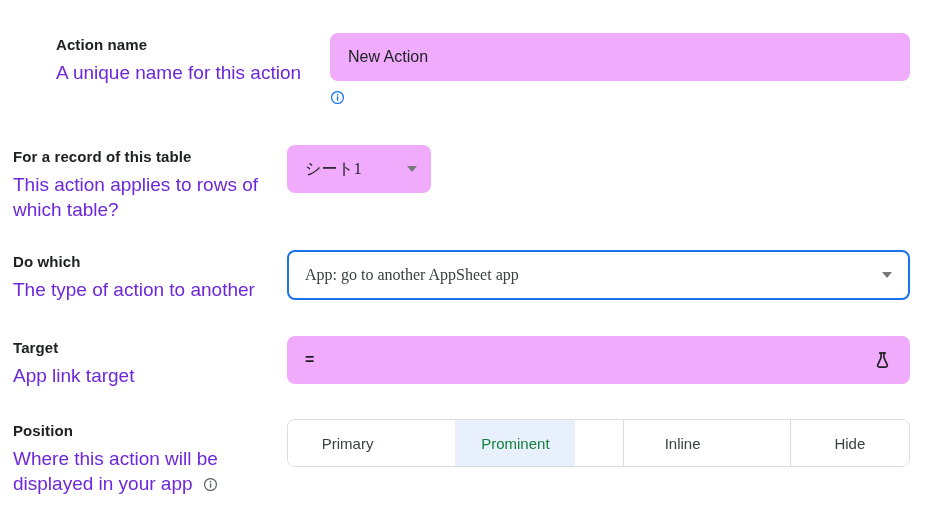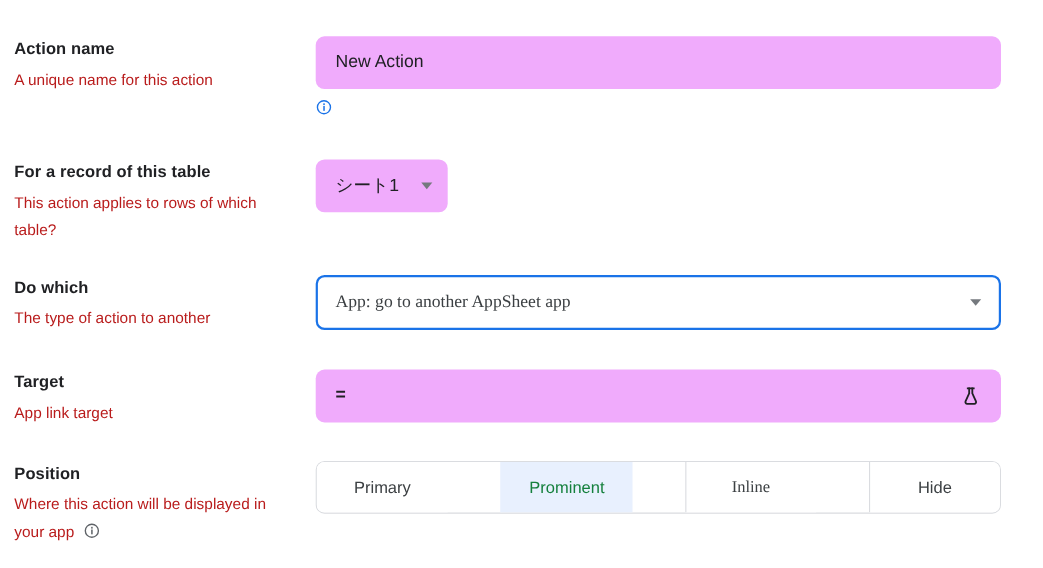--- a/index.html
+++ b/index.html
@@ -8,29 +8,29 @@
 
   .row {
     position:absolute; left:13px; right:38px;
     display:grid; grid-template-columns:274px 1fr; align-items:start;
   }
   .label-col { padding-top:3px; }
   .label {
     font-size:15px; font-weight:700; color:#202124; letter-spacing:.1px;
   }
   .desc {
-    margin-top:7px; font-size:14px; color:#b91c1c; line-height:25px; max-width:248px;
+    margin-top:7px; font-size:19px; color:#6d28d9; line-height:25px; max-width:248px;
   }
 
   .field {
     height:48px; background:#f0abfc; border-radius:8px;
     display:flex; align-items:center; padding:0 18px;
     font-size:16px; color:#202124;
   }
-  .field.select-plain { width:120px; padding-right:14px; justify-content:space-between; cursor:pointer; }
+  .field.select-plain { width:144px; padding-right:14px; justify-content:space-between; cursor:pointer;font-family:Liberation Serif, serif; }
 
   .caret {
     width:0; height:0; margin-left:12px;
     border-left:5px solid transparent; border-right:5px solid transparent;
     border-top:6px solid #75797e;
   }
 
   .select-focused {
     height:50px; background:#ffffff; border:2px solid #1a73e8; border-radius:8px;
     display:flex; align-items:center; justify-content:space-between;
@@ -50,28 +50,28 @@
   .segmented {
     height:48px; border:1px solid #dadce0; border-radius:8px;
     display:grid; grid-template-columns:repeat(4,1fr); overflow:hidden; background:#fff;gap:48px;
   }
   .segment {
     display:flex; align-items:center; justify-content:center;
     font-size:15px; color:#3c4043; cursor:pointer; background:#fff;
   }
   .segment + .segment { border-left:1px solid #dadce0; }
   .segment.selected { background:#e8f0fe; color:#15803d; border-left-color:#e8f0fe; }
-  .segment.selected + .segment { border-left-color:#dadce0;font-family:Liberation Serif, serif; }
+  .segment.selected + .segment { border-left-color:#dadce0; }
 
   .desc .inline-info { display:inline-block; vertical-align:-2px; margin-left:5px; }
 </style>
 </head>
 <body>
 
-<div class="row" style="top:33px;">
+<div class="row" style="top:33px;margin-left:43px;">
   <div class="label-col">
     <div class="label">Action name</div>
     <div class="desc">A unique name for this action</div>
   </div>
   <div>
     <div class="field">
       <span>New Action</span>
     </div>
     <div class="link-row">
       <span class="info-icon">

